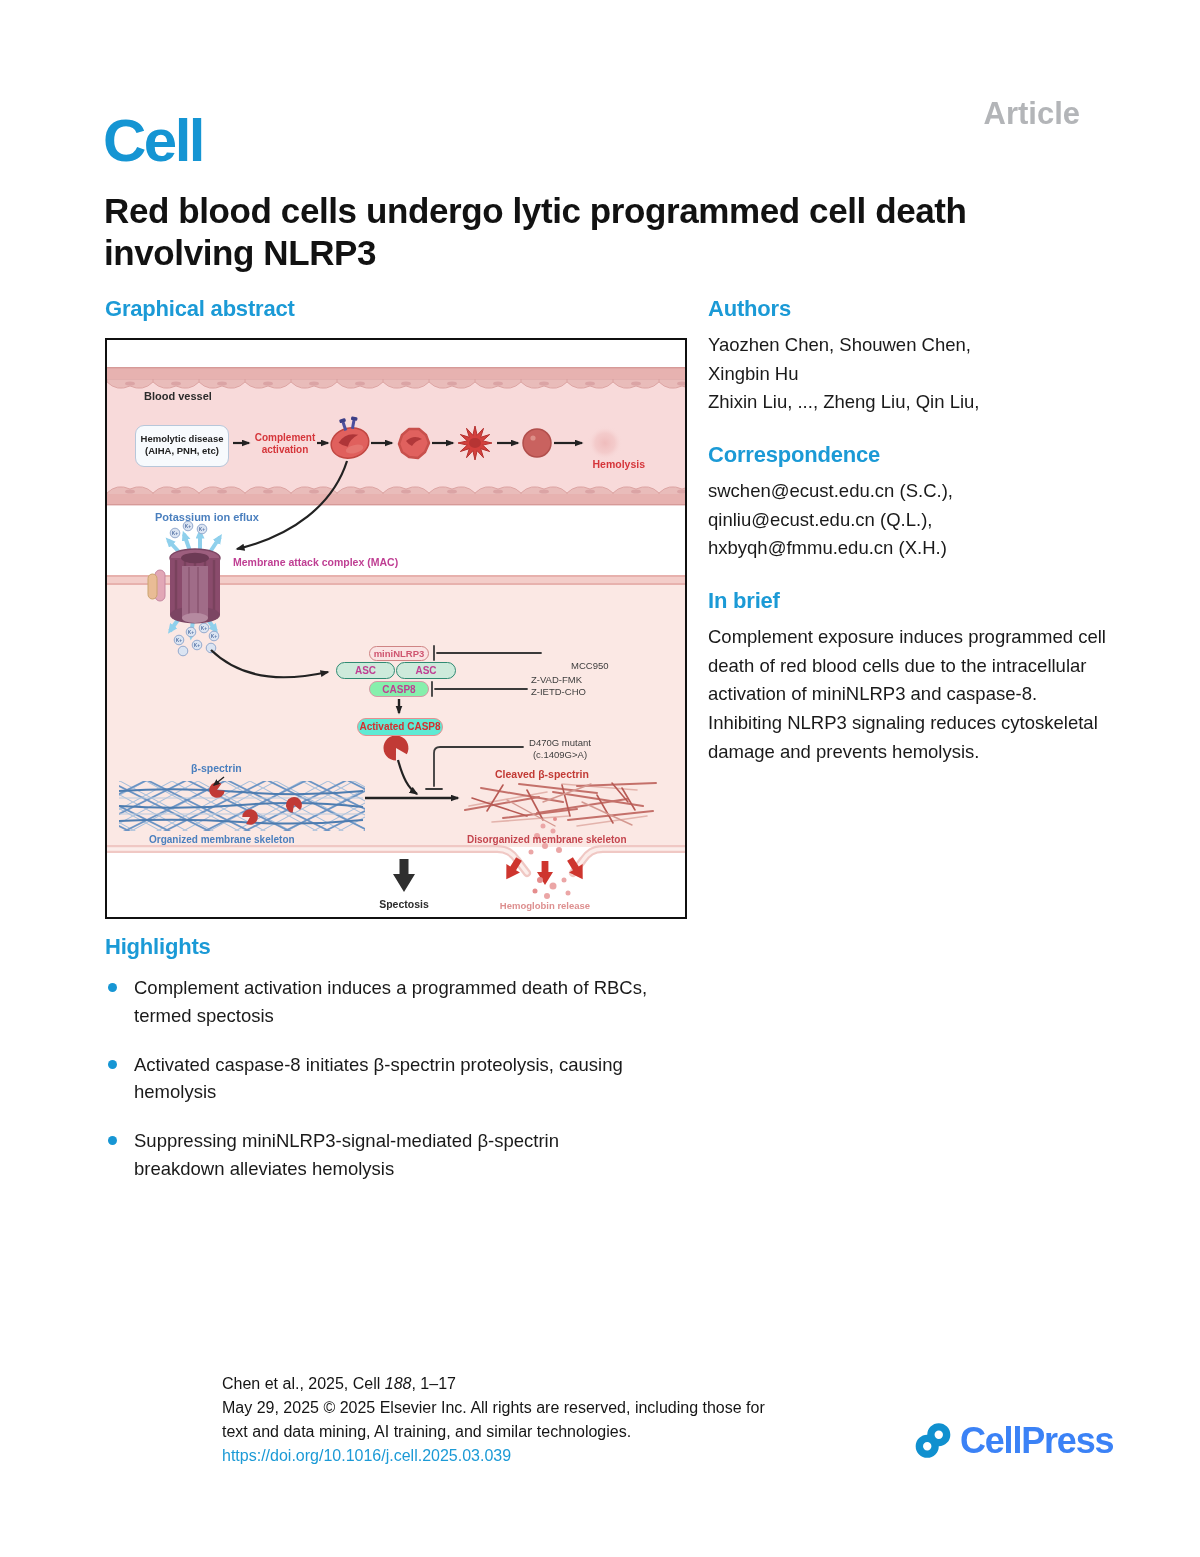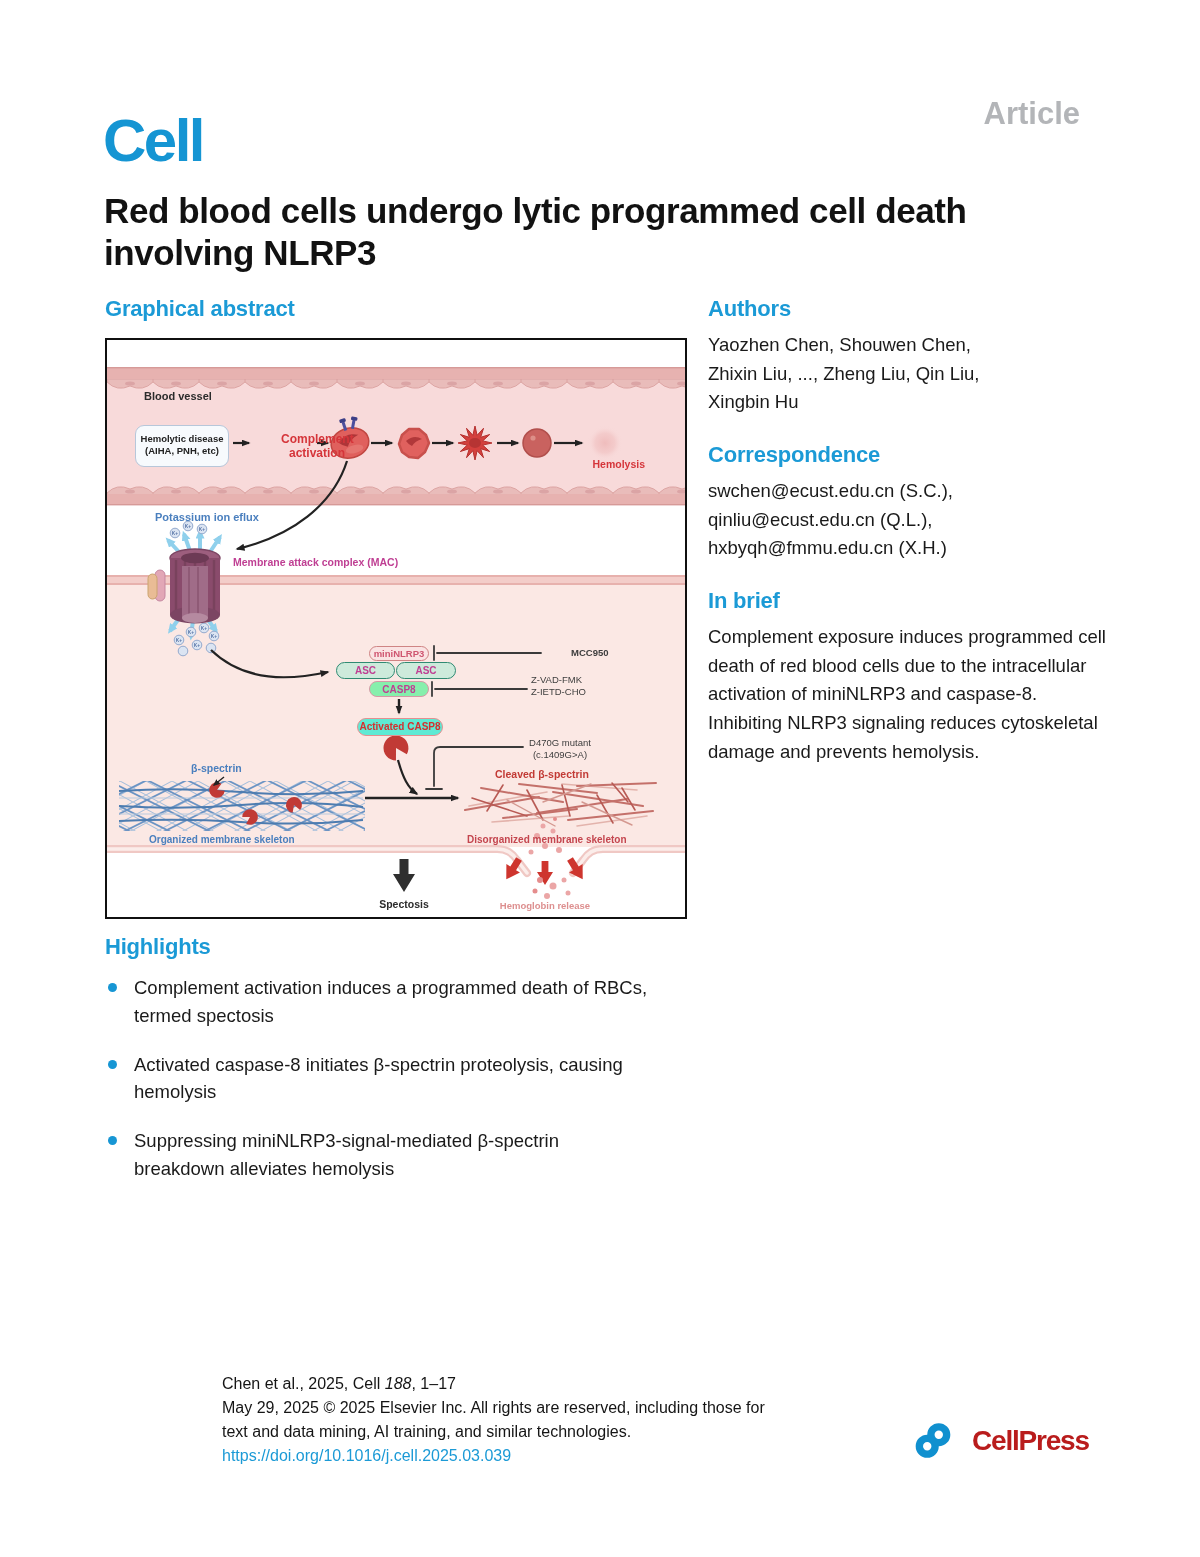--- a/index.html
+++ b/index.html
@@ -23,21 +23,21 @@
   .rcol .body{font-size:18.5px;line-height:1.55;color:#1a1a1a;}
   .block{margin-bottom:25px;}
   
   .hl{left:105px;top:934px;width:568px;}
   .hl-item{display:flex;margin-bottom:21px;font-size:18.5px;line-height:1.5;color:#1a1a1a;width:545px;}
   .hl-dot{flex:0 0 9px;width:9px;height:9px;border-radius:50%;background:#1796d4;margin:9px 17px 0 3px;}
   
   .footer{left:222px;top:1372px;font-size:16px;line-height:1.5;color:#151515;}
   .doi{color:#1b9ad6;text-decoration:none;display:inline-block;}
   .cellpress{left:912px;top:1420px;display:flex;align-items:center;}
-  .cp-text{font-size:28px;font-weight:bold;color:#b91c1c;letter-spacing:-1.2px;margin-left:18px;}
+  .cp-text{font-size:36px;font-weight:bold;color:#3b82f6;letter-spacing:-1.2px;margin-left:6px;}
 </style>
 </head>
 <body>
 
 <div class="page">
 
   <div class="abs logo">Cell</div>
   <div class="abs article-tag">Article</div>
   <div class="abs title">Red blood cells undergo lytic programmed cell death involving NLRP3</div>
 
@@ -295,37 +295,37 @@
       <path transform="translate(297,519)" d="M-4.5 0 H4.5 V15 H11 L0 33 L-11 15 H-4.5 Z" fill="#2f2f2f"></path>
     </svg>
 
     <div class="lbl" style="left:37px;top:50px;font-size:11px;color:#2b2b2b;">Blood vessel</div>
 
     <div class="pbox" style="left:28px;top:85px;width:94px;height:42px;border:1.4px solid #b7c7da;border-radius:9px;background:#f7fafd;font-size:9.5px;color:#222;line-height:1.3;padding-top:7px;">
       <div>Hemolytic disease</div>
       <div>(AIHA, PNH, etc)</div>
     </div>
 
-    <div class="lbl" style="left:146px;top:92px;width:64px;font-size:12px;color:#d5353a;text-align:right;line-height:1.2;margin-left:28px;">
+    <div class="lbl" style="left:146px;top:92px;width:64px;font-size:10px;color:#d5353a;text-align:center;line-height:1.2;">
       <div>Complement</div>
       <div>activation</div>
     </div>
 
     <div class="lbl" style="left:462px;top:118px;width:76px;font-size:10.5px;color:#d5353a;text-align:right;">Hemolysis</div>
 
     <div class="lbl" style="left:48px;top:171px;font-size:11px;color:#4a7fbe;">Potassium ion eflux</div>
 
     <div class="lbl" style="left:126px;top:216px;font-size:10.5px;color:#bf3f93;">Membrane attack complex (MAC)</div>
 
     <div class="pbox" style="left:262px;top:306px;width:60px;height:15px;border:1.3px solid #cf8484;border-radius:8px;background:#fae3e3;font-size:9.5px;color:#cf5570;line-height:14px;">miniNLRP3</div>
     <div class="pbox" style="left:229px;top:322px;width:59px;height:17px;border:1.5px solid #2f8a72;border-radius:9px;background:#cdeadb;font-size:10px;color:#bf3f93;line-height:16px;">ASC</div>
     <div class="pbox" style="left:289px;top:322px;width:60px;height:17px;border:1.5px solid #2f8a72;border-radius:9px;background:#cdeadb;font-size:10px;color:#bf3f93;line-height:16px;">ASC</div>
     <div class="pbox" style="left:262px;top:341px;width:60px;height:16px;border:1.3px solid #d49aa6;border-radius:8px;background:#86efac;font-size:10px;color:#bf3f93;line-height:15px;">CASP8</div>
 
-    <div class="lbl" style="left:436px;top:307px;font-size:9.5px;color:#3d3d3d;font-weight:bold;padding-left:28px;">MCC950</div>
+    <div class="lbl" style="left:436px;top:320px;font-size:9.5px;color:#3d3d3d;font-weight:normal;padding-left:28px;">MCC950</div>
     <div class="lbl" style="left:424px;top:334px;font-size:9.5px;color:#3d3d3d;font-weight:normal;">Z-VAD-FMK</div>
     <div class="lbl" style="left:424px;top:346px;font-size:9.5px;color:#3d3d3d;font-weight:normal;">Z-IETD-CHO</div>
 
     <div class="pbox" style="left:250px;top:378px;width:86px;height:18px;border:1.5px solid #e59090;border-radius:10px;background:#5eead4;font-size:10px;color:#d42f2f;line-height:16px;">Activated CASP8</div>
 
     <div class="lbl" style="left:418px;top:397px;width:70px;font-size:9.5px;color:#3d3d3d;font-weight:normal;text-align:center;line-height:1.25;">
       <div>D470G mutant</div>
       <div>(c.1409G&gt;A)</div>
     </div>
 
@@ -335,22 +335,22 @@
     <div class="lbl" style="left:360px;top:494px;font-size:10px;color:#c4454e;">Disorganized membrane skeleton</div>
     <div class="lbl" style="left:266px;top:558px;width:62px;font-size:10.5px;color:#2b2b2b;text-align:center;">Spectosis</div>
     <div class="lbl" style="left:390px;top:560px;width:96px;font-size:9.5px;color:#dd8f8f;text-align:center;">Hemoglobin release</div>
   </div>
 
   <div class="abs rcol">
     <div class="block">
       <h2 class="sec">Authors</h2>
       <div class="body">
         <div>Yaozhen Chen, Shouwen Chen,</div>
+        <div>Xingbin Hu</div>
         <div>Zhixin Liu, ..., Zheng Liu, Qin Liu,</div>
-        <div>Xingbin Hu</div>
       </div>
     </div>
     <div class="block">
       <h2 class="sec">Correspondence</h2>
       <div class="body">
         <div>swchen@ecust.edu.cn (S.C.),</div>
         <div>qinliu@ecust.edu.cn (Q.L.),</div>
         <div>hxbyqh@fmmu.edu.cn (X.H.)</div>
       </div>
     </div>

